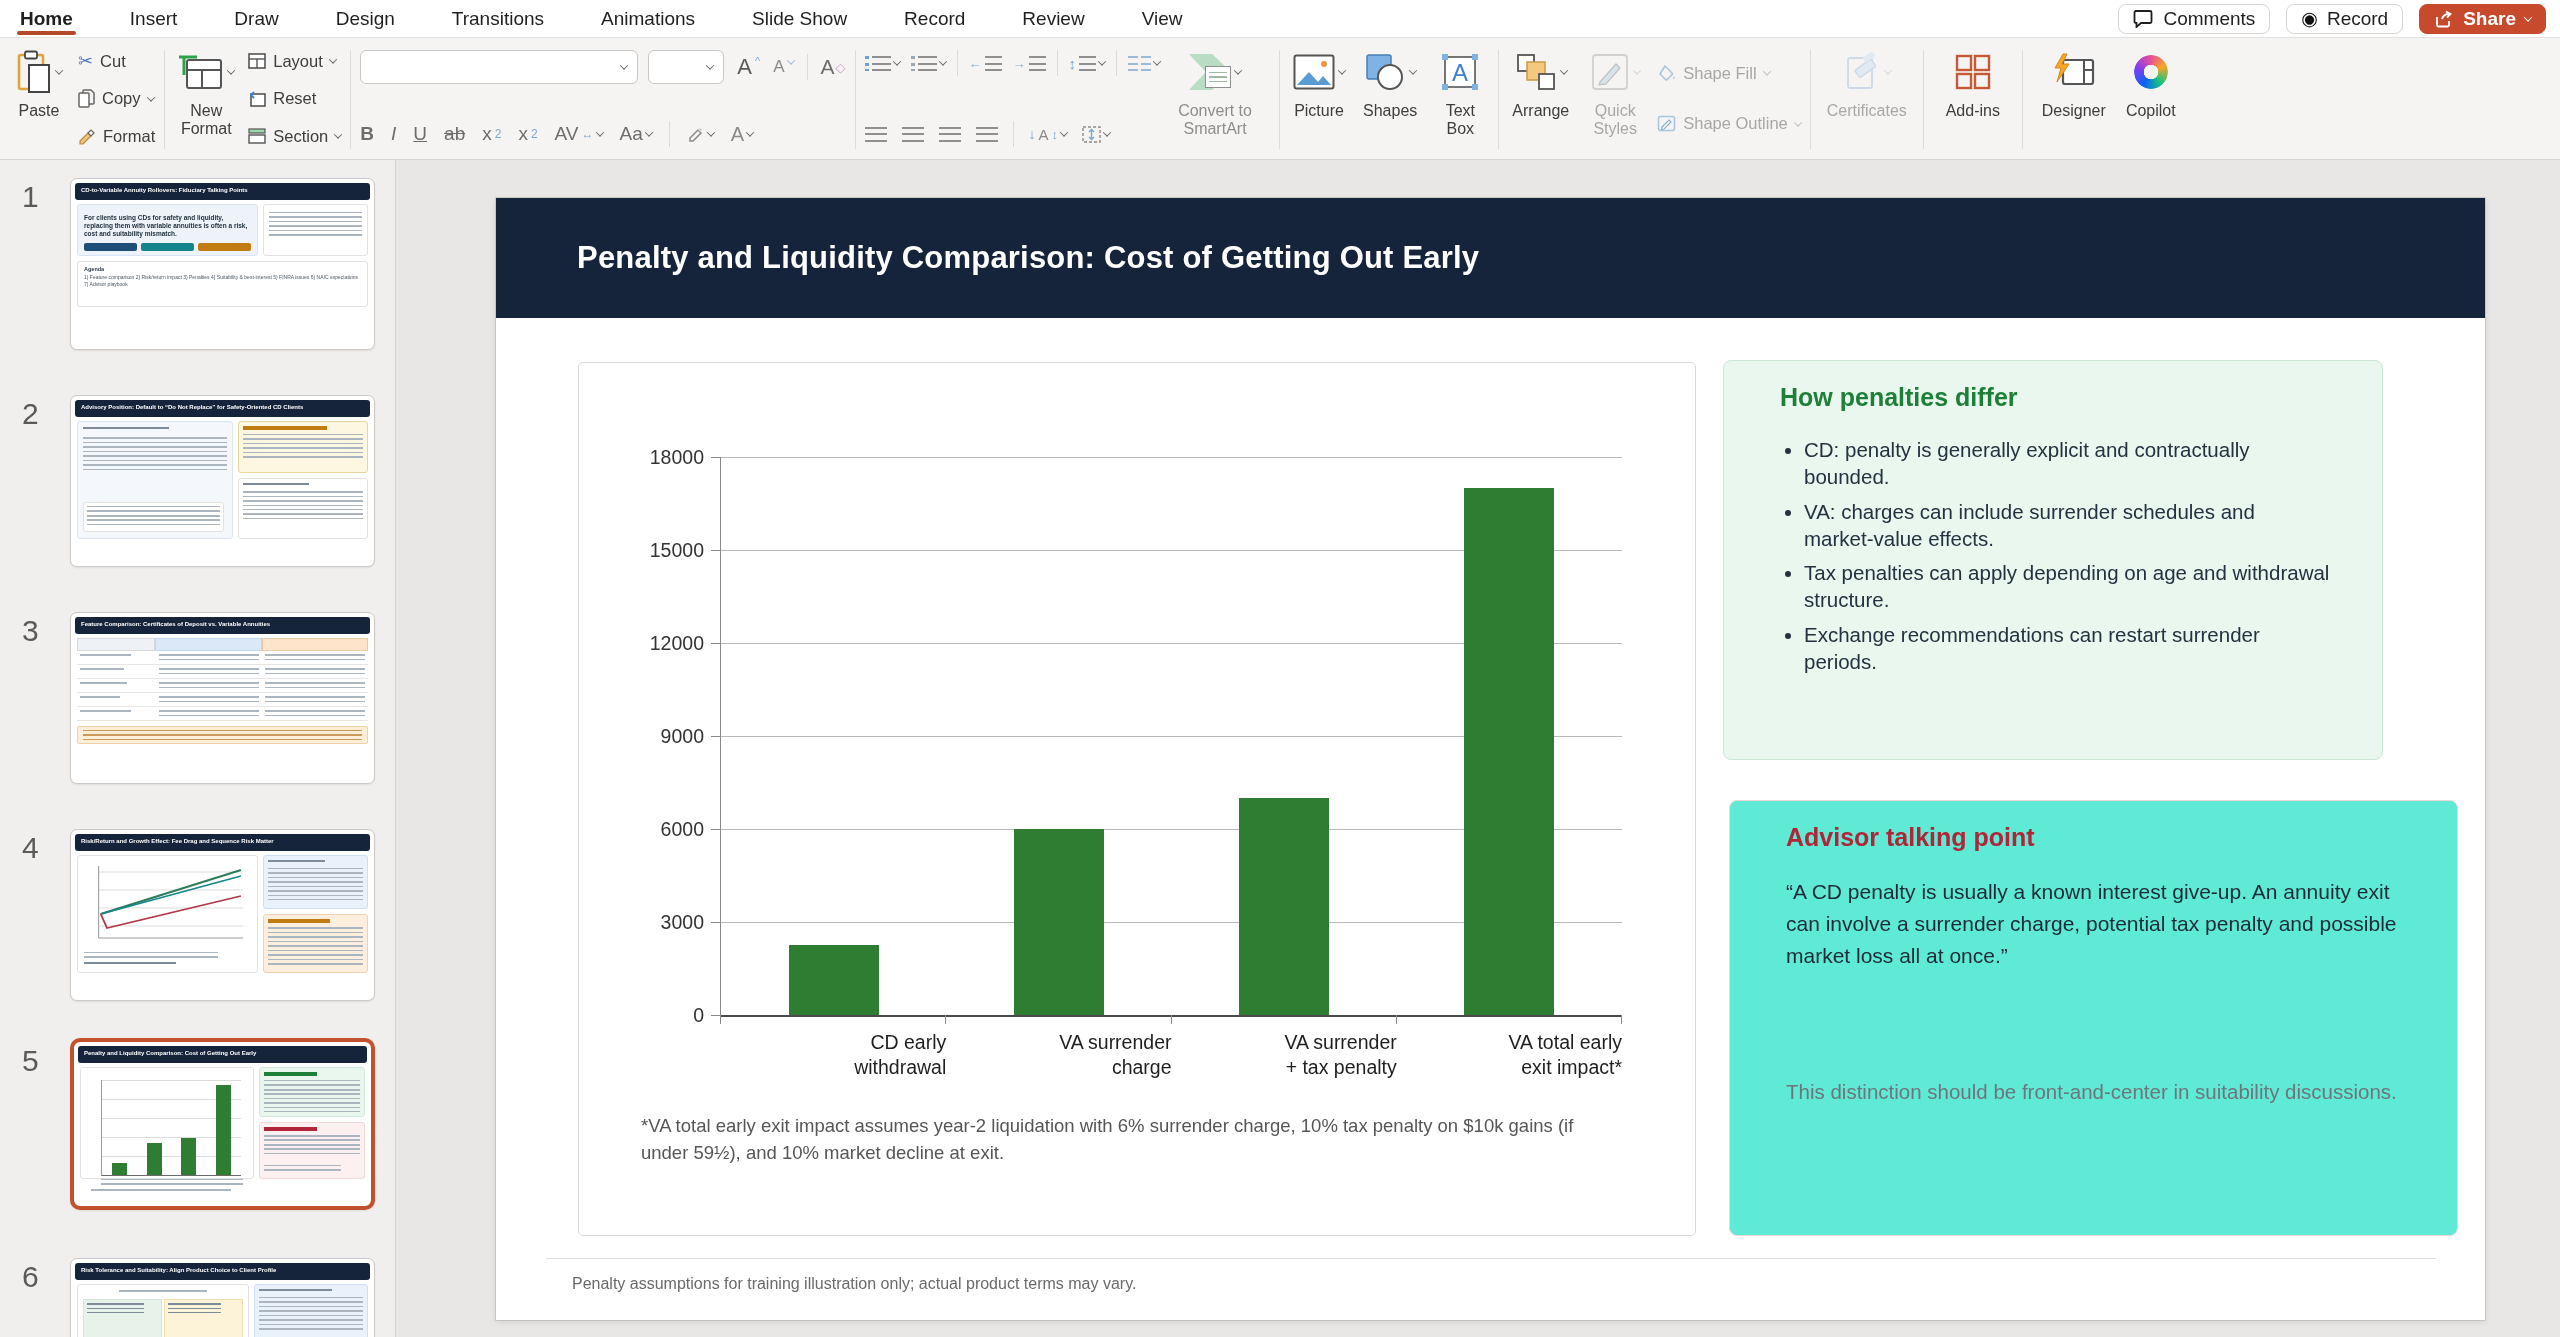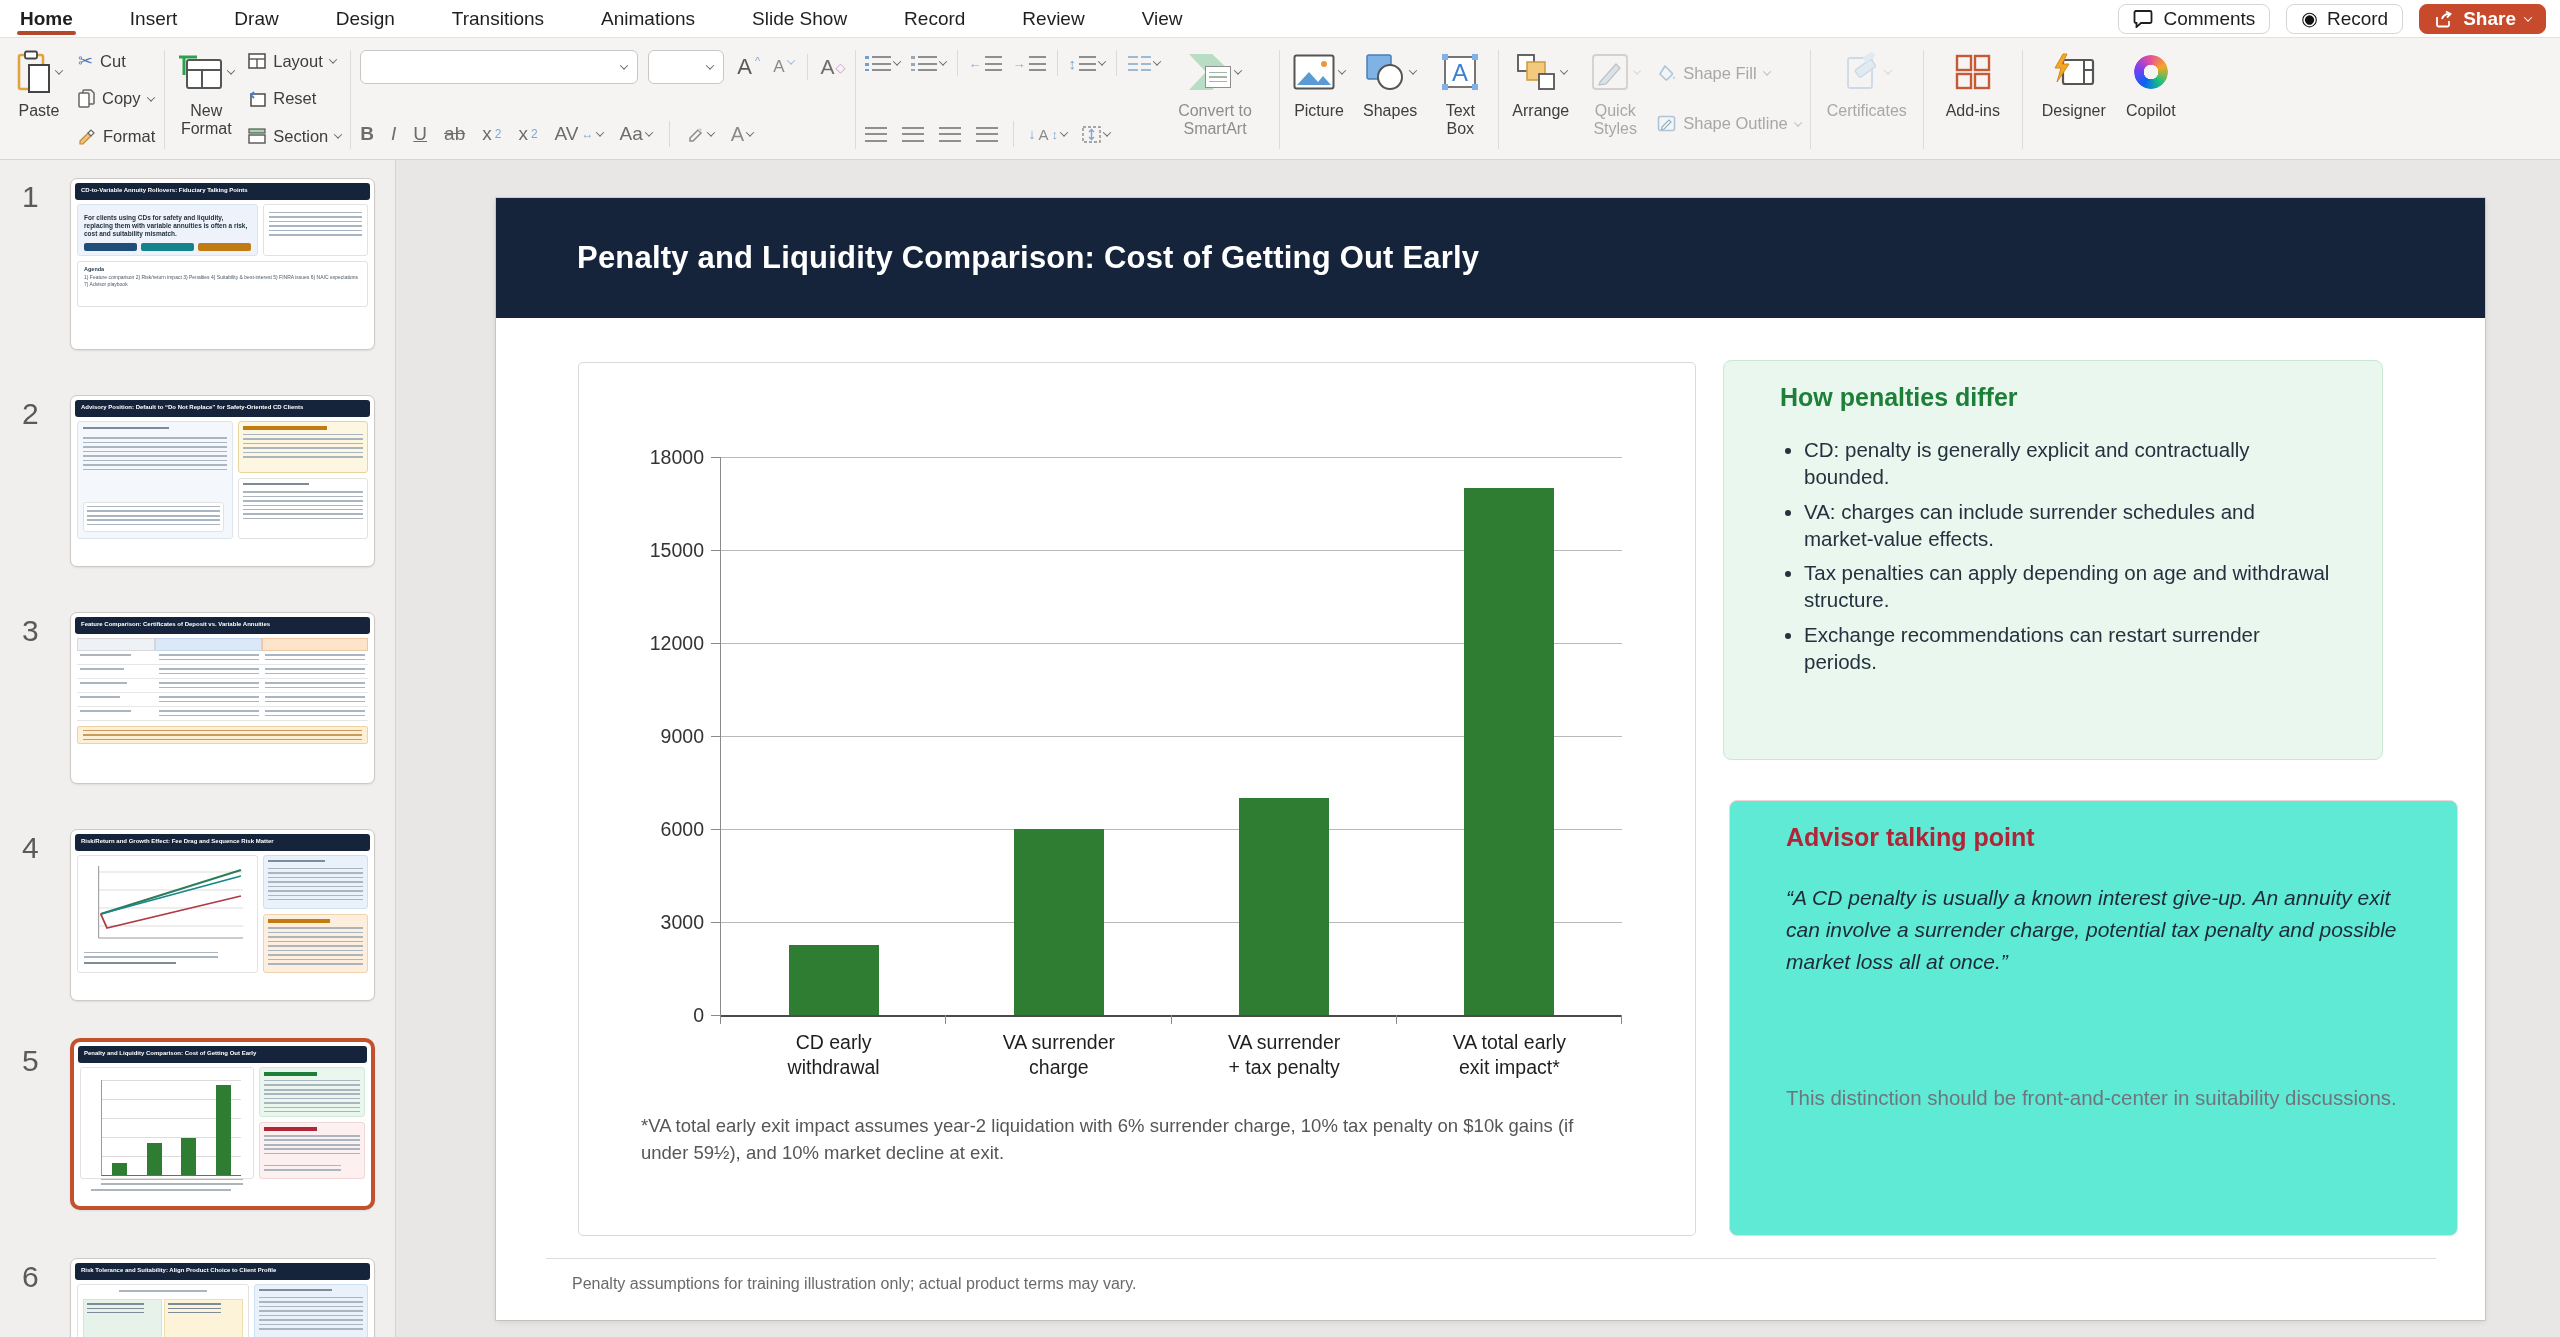--- a/index.html
+++ b/index.html
@@ -69,34 +69,34 @@
   .slide-title{color:#fff;font-size:31px;font-weight:bold;padding-left:81px;letter-spacing:.2px}
 
   
   .chart-card{position:absolute;left:82px;top:164px;width:1118px;height:874px;background:#fff;border:1px solid #d9d9d9;border-radius:5px}
   .chart-plot{position:absolute;left:141px;top:94px;width:902px;height:560px;border-left:1px solid #8a8a8a;border-bottom:2px solid #4a4a4a}
   .gridline{position:absolute;left:0;right:0;height:1px;background:#b9b9b9}
   .ytick{position:absolute;left:-10px;width:9px;height:1px;background:#8a8a8a}
   .ylabel{position:absolute;right:calc(100% + 17px);transform:translateY(-50%);font-size:19.5px;color:#333;white-space:nowrap}
   .bar{position:absolute;bottom:0;width:90px;transform:translateX(-50%)}
   .xtick{position:absolute;top:100%;width:1px;height:9px;background:#8a8a8a}
-  .cat-label{position:absolute;top:calc(100% + 15px);text-align:center;font-size:19.5px;line-height:25px;color:#1f1f1f}
+  .cat-label{position:absolute;top:calc(100% + 15px);text-align:right;font-size:19.5px;line-height:25px;color:#1f1f1f}
   .chart-footnote{position:absolute;left:62px;top:750px;width:965px;font-size:18.5px;line-height:1.45;color:#565656}
 
   
   .note-box{position:absolute;border-radius:8px}
   .note-box.green{left:1227px;top:162px;width:660px;height:400px;background:#e9f7ee;border:1px solid #cbe8d5}
   .note-box.pink{left:1233px;top:602px;width:729px;height:436px;background:#5eead4;border:1px solid #f1d6d6}
   .note-inner{padding:22px 52px 0 56px}
   .note-title{font-size:25px;font-weight:bold}
   .note-title.green-t{color:#1e8038}
   .note-title.pink-t{color:#b02537}
   .note-bullets{margin-top:24px;padding-left:24px;font-size:20.5px;line-height:1.33;color:#24313f}
   .note-bullets li{margin-bottom:7px}
-  .note-quote{margin-top:30px;font-size:21px;font-style:italic;color:#1d2a38;line-height:1.52}
+  .note-quote{margin-top:24px;font-size:21px;color:#1d2a38;line-height:1.52}
   .note-sub{margin-top:106px;font-size:20.5px;color:#6f757c;line-height:1.35}
 
   .slide-divider{position:absolute;left:50px;top:1060px;width:1890px;height:1px;background:#dcdcdc}
   .slide-footer{position:absolute;left:76px;top:1077px;font-size:16px;color:#6a6a6a}
 
   
   .mini-plot{position:relative;height:96px;margin:10px 8px 0 16px;border-left:1px solid #9a9a9a;border-bottom:1px solid #6a6a6a;background:repeating-linear-gradient(to bottom,#dcdcdc 0,#dcdcdc 1px,transparent 1px,transparent 19px);display:flex;align-items:flex-end;justify-content:space-around}
   .mini-bar{width:15px;background:#2e7d32}
 </style>
 </head>

